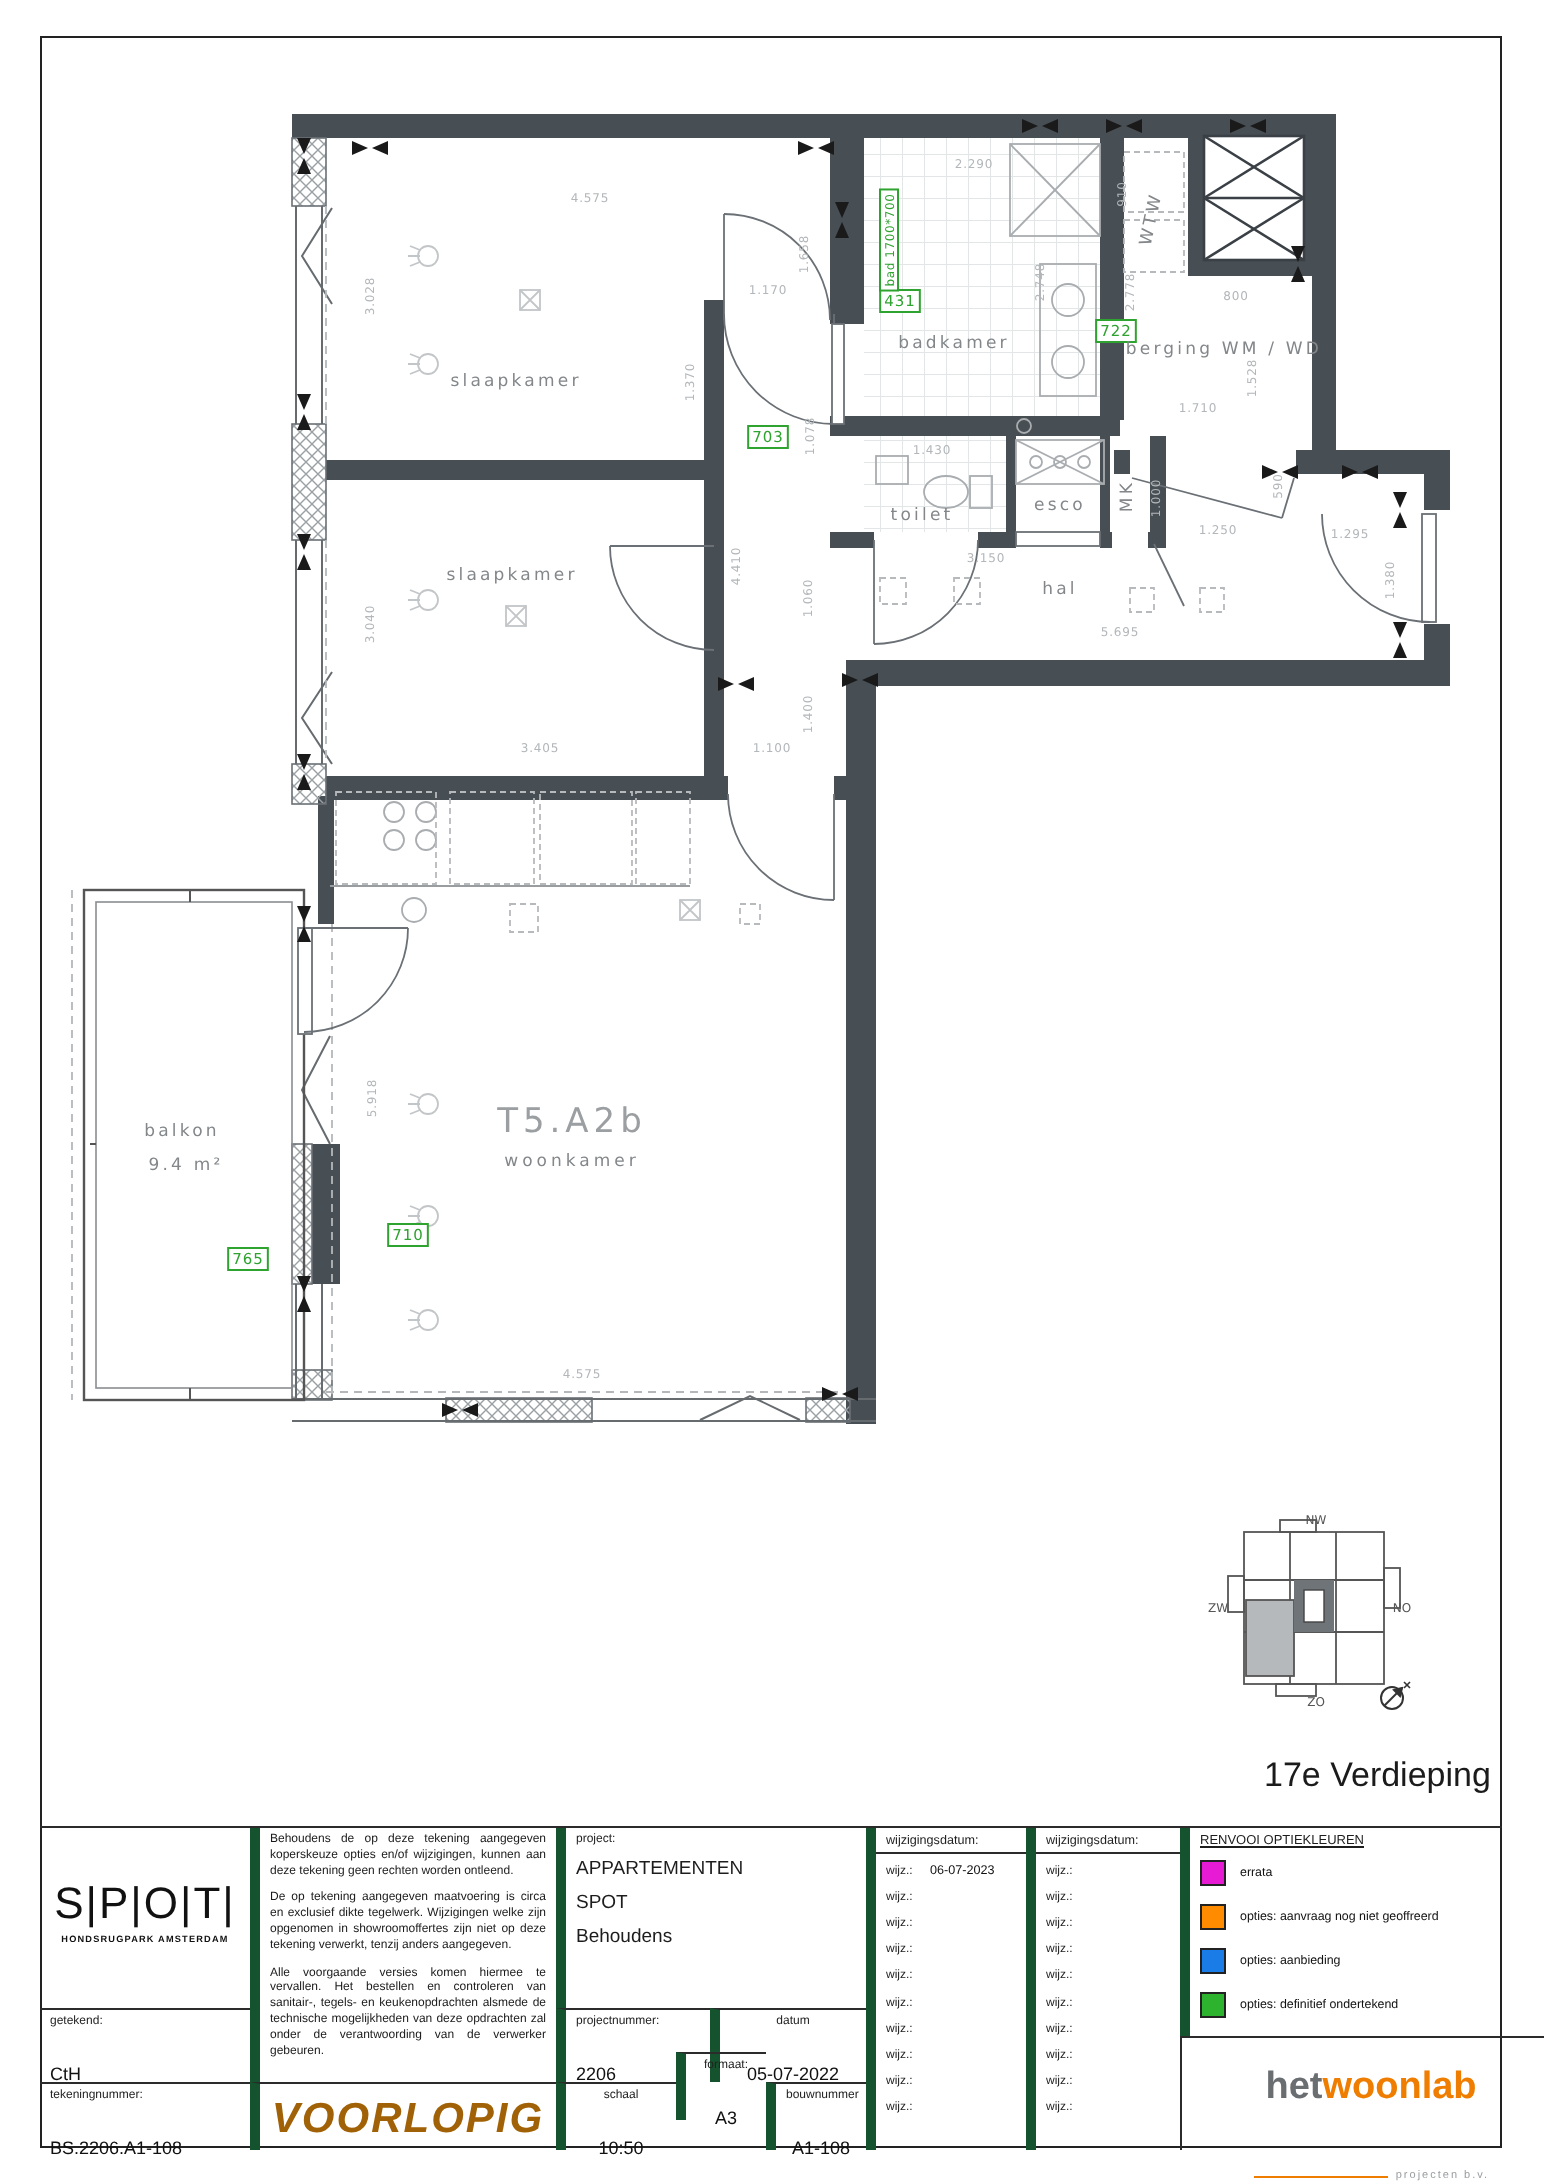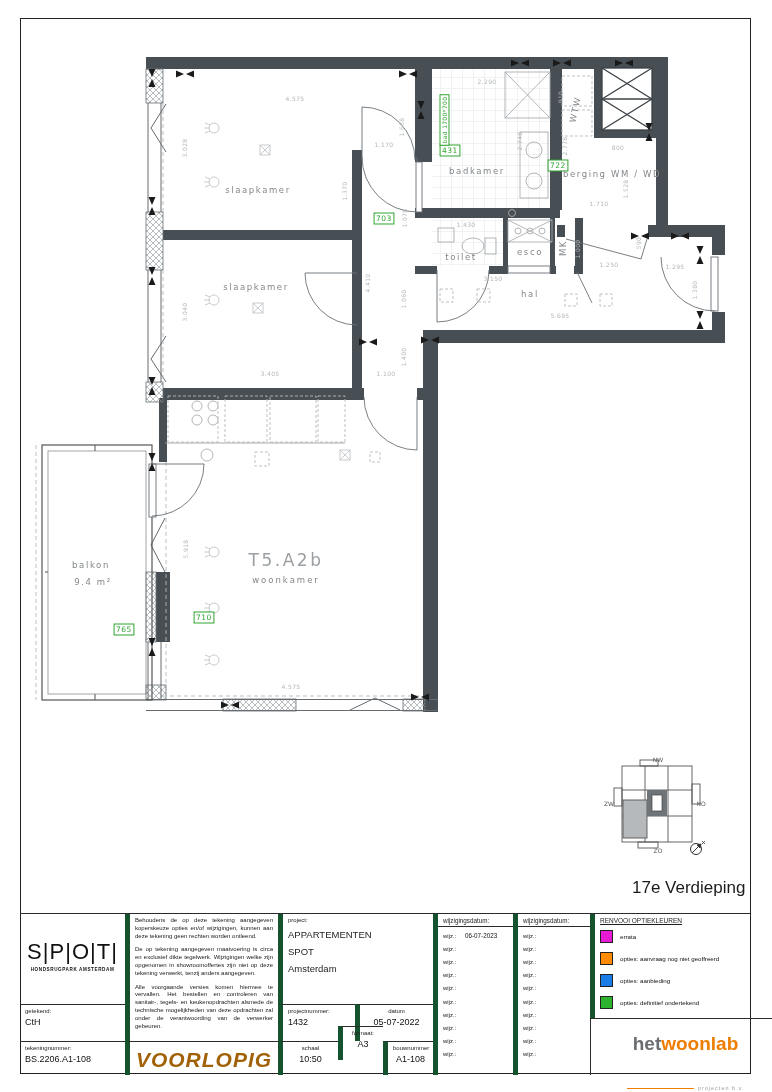--- a/index.html
+++ b/index.html
@@ -15,21 +15,21 @@
   .opt{font-size:7.5px;fill:#2fa32f;letter-spacing:.5px;text-anchor:middle;}
   .optsmall{font-size:6px;fill:#2fa32f;letter-spacing:.3px;text-anchor:middle;}
   .kp{font-size:6px;fill:#555;text-anchor:middle;}
   
   .tb{position:absolute;left:20px;top:913px;width:731px;height:161px;
       border-top:1px solid #2b2b2b;box-sizing:border-box;font-size:6px;color:#1d1d1d;}
   .cell{position:absolute;box-sizing:border-box;border-left:5px solid #14532d;
         border-top:1px solid #2b2b2b;padding:3px 5px;}
   .cell.noL{border-left:none;} .cell.noT{border-top:none;}
   .lbl{font-size:6px;color:#222;}
-  .val{font-size:9px;color:#111;margin-top:3px;}
+  .val{font-size:9px;color:#111;margin-top:18px;}
   .spotlogo{font-weight:normal;font-size:22px;letter-spacing:1px;color:#111;
             font-family:"Liberation Sans",sans-serif;}
   .spotsub{font-size:4.6px;letter-spacing:.6px;color:#111;margin-top:2px;font-weight:bold;}
   .disc p{margin:0 0 6px 0;font-size:6px;line-height:1.3;text-align:justify;color:#1a1a1a;}
   .voorlopig{color:#a16207;font-size:21px;font-weight:bold;font-style:italic;
              letter-spacing:1px;text-align:center;line-height:30px;}
   .projname{font-size:9.5px;margin-top:6px;}
   .wijzhead{font-size:6.3px;border-bottom:1px solid #2b2b2b;margin:-3px -5px 2px -5px;
             padding:3px 5px 2px 5px;}
   .wijzrow{display:flex;height:13.2px;align-items:center;}
@@ -414,26 +414,26 @@
     </div>
 
     <div class="cell" style="left:105px;top:127px;width:153px;height:34px;">
       <div class="voorlopig">VOORLOPIG</div>
     </div>
 
     <div class="cell noT" style="left:258px;top:0;width:155px;height:90px;">
       <div class="lbl">project:</div>
       <div class="projname">APPARTEMENTEN</div>
       <div class="projname">SPOT</div>
-      <div class="projname">Amsterdam</div>
+      <div class="projname">Behoudens</div>
     </div>
 
     <div class="cell" style="left:258px;top:90px;width:77px;height:37px;">
       <div class="lbl">projectnummer:</div>
-      <div class="val">1432</div>
+      <div class="val">2206</div>
     </div>
     <div class="cell" style="left:335px;top:90px;width:78px;height:37px;">
       <div class="lbl" style="text-align:center;">datum</div>
       <div class="val" style="text-align:center;">05-07-2022</div>
     </div>
 
     <div class="cell" style="left:258px;top:127px;width:60px;height:34px;text-align:center;">
       <div class="lbl">schaal</div>
       <div class="val">10:50</div>
     </div>

